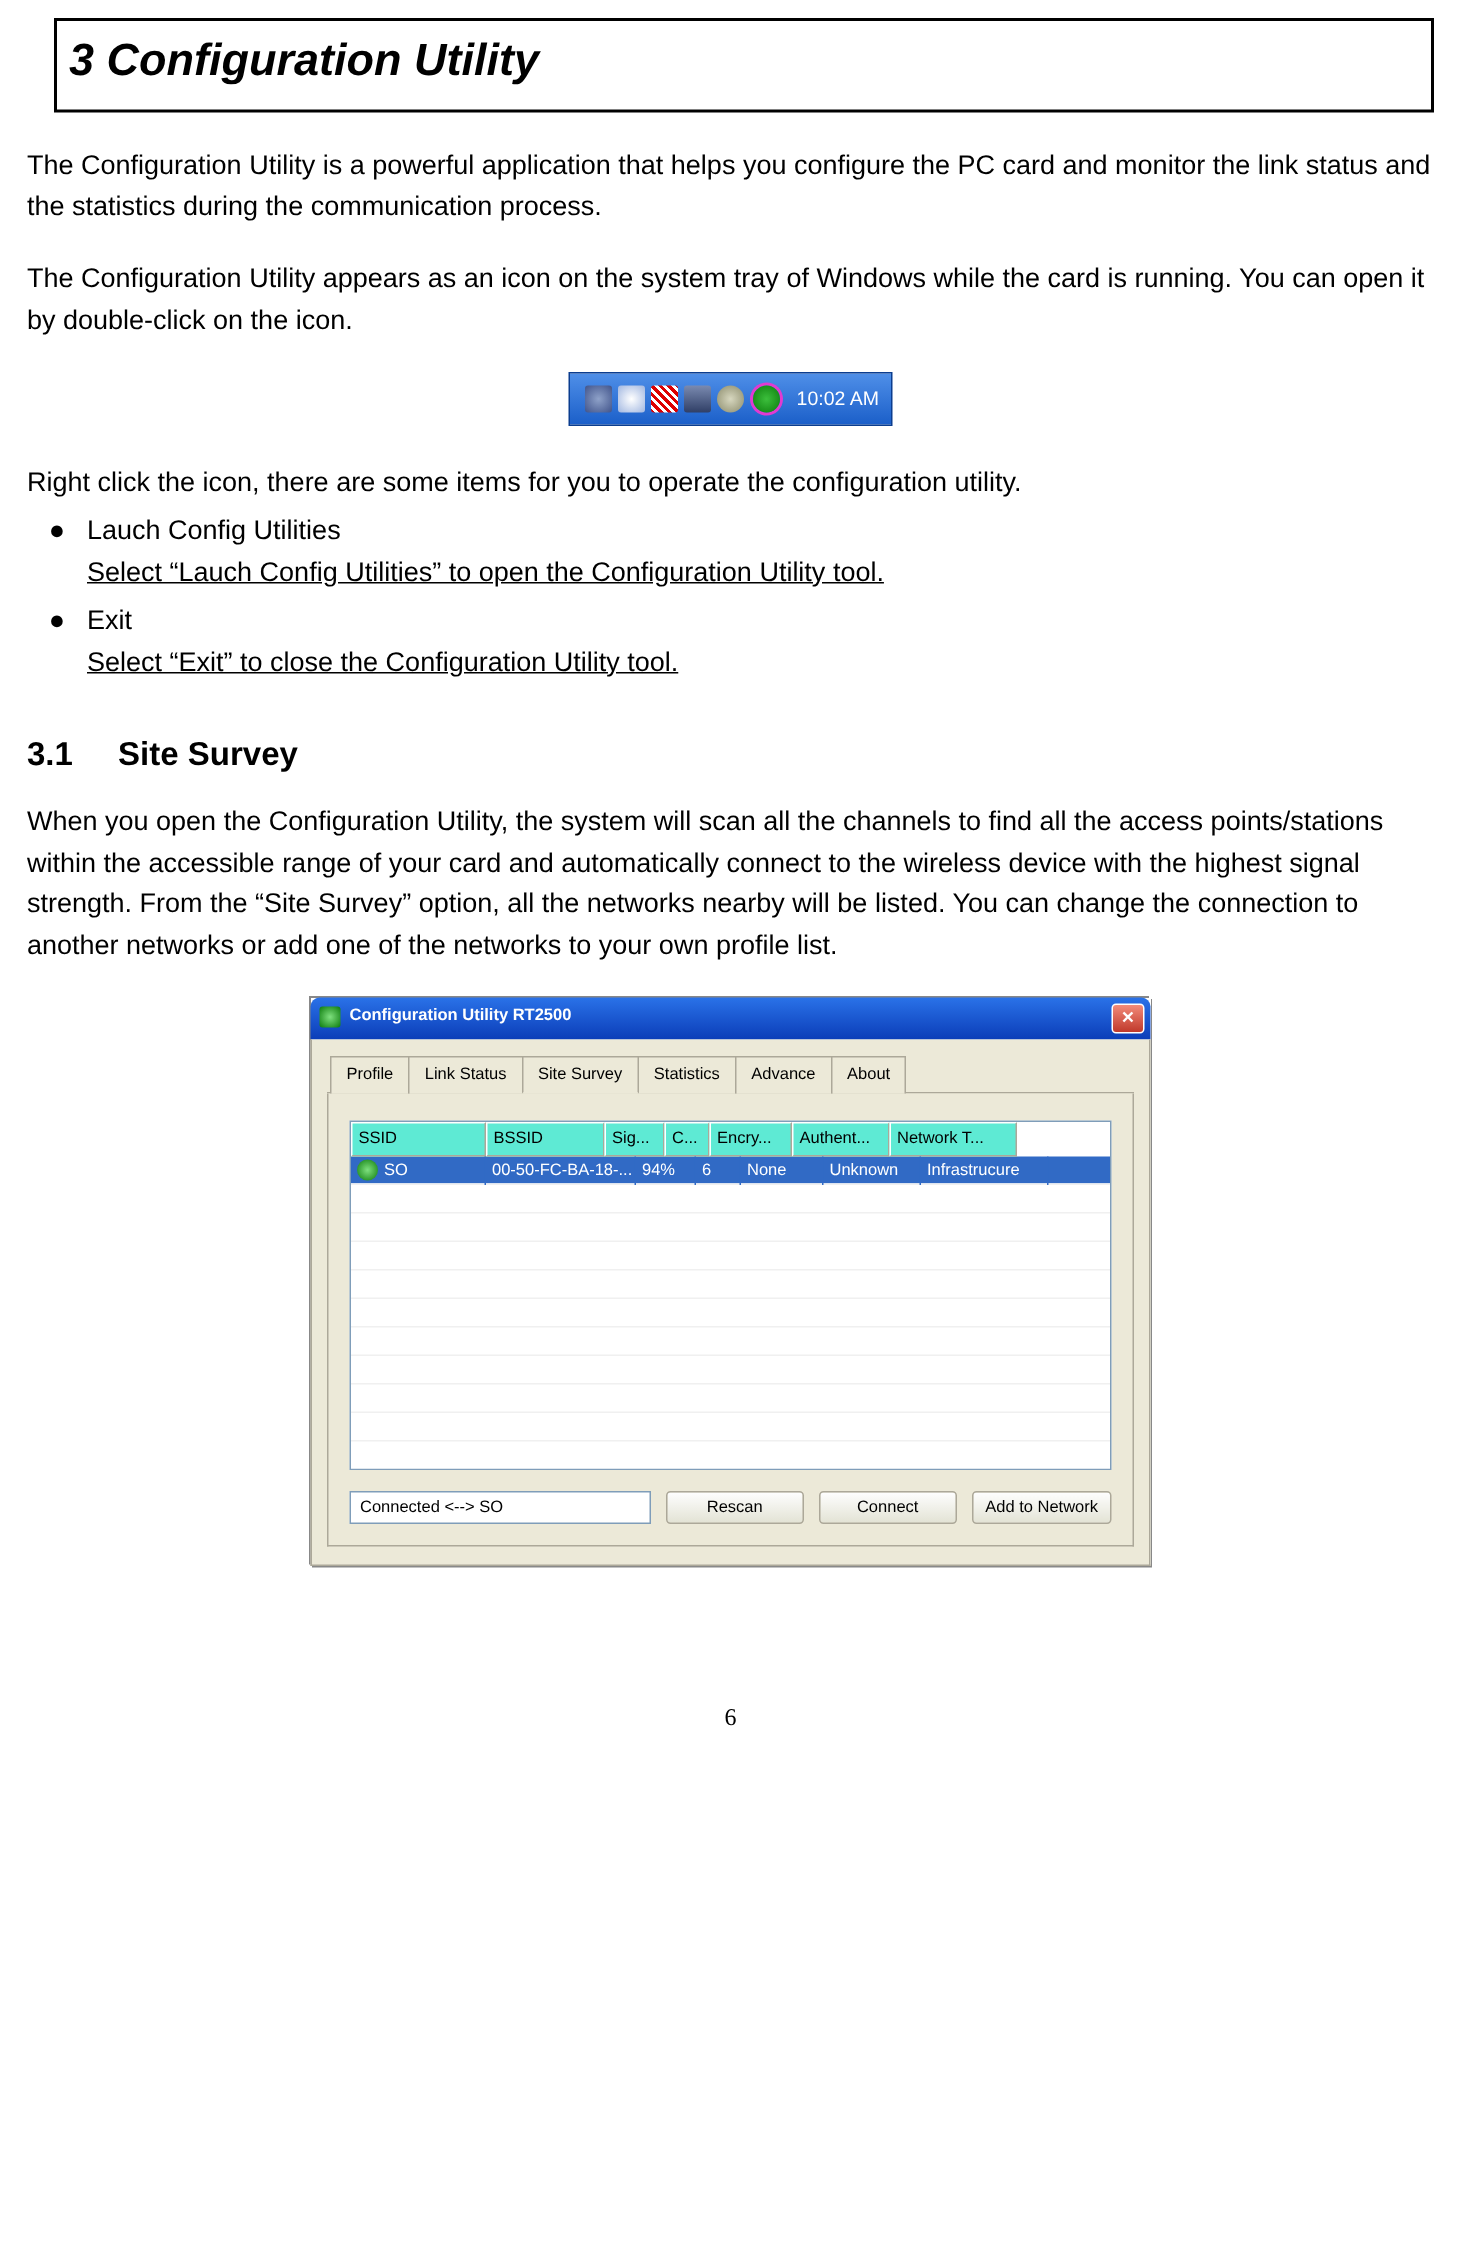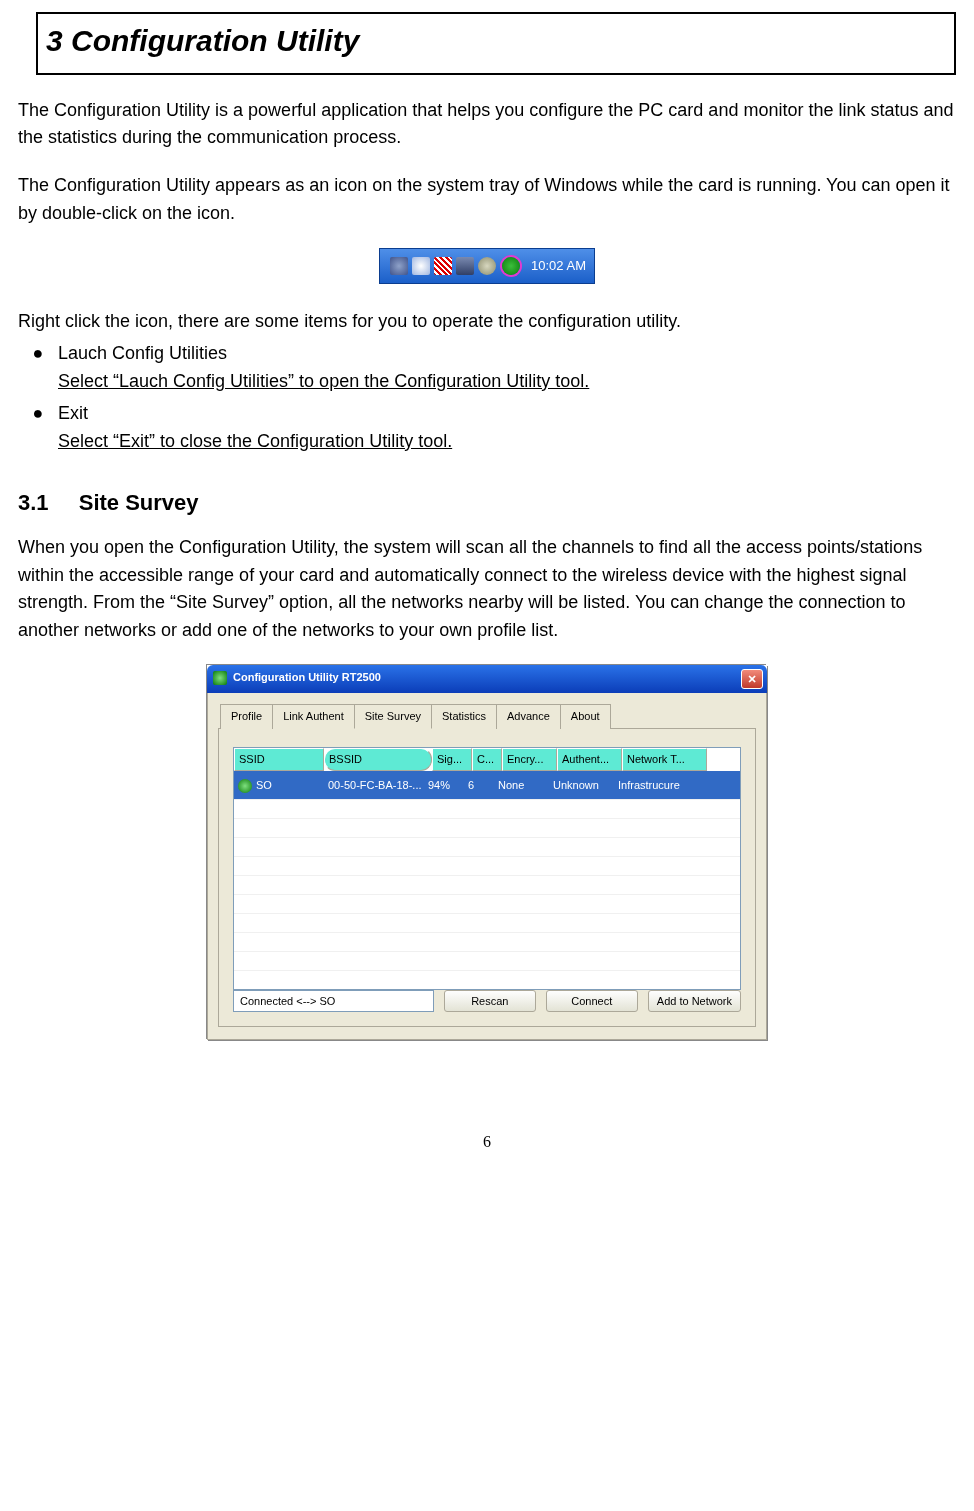--- a/index.html
+++ b/index.html
@@ -142,36 +142,36 @@
     box-sizing: border-box;
     padding: 2px 4px;
     font-size: 11px;
     background: #5eead4;
     border: 1px solid #fff;
     border-right-color: #aca899;
     border-bottom-color: #aca899;
     overflow: hidden; white-space: nowrap; text-overflow: clip;
     cursor: default;
   }
-  .lv-row { display: flex; height: 28px; align-items: center; background:#fff; }
+  .lv-row { display: flex; height: 18px; align-items: center; background:#fff; }
   .lv-row.selected { background: #316ac5; color: #fff; }
   .lv-cell {
     box-sizing: border-box; padding: 1px 4px; font-size: 11px;
     overflow: hidden; white-space: nowrap;
     border-right: 1px solid #eee;
   }
   .lv-row.selected .lv-cell { border-right-color: #316ac5; }
   .lv-row.blank { height: 18px; border-top: 1px solid #f0f0f0; }
   .conn-icon {
     width: 14px; height: 14px; display:inline-block;
     background: radial-gradient(#7fe07f,#0a7a0a);
     border-radius: 50%;
     margin-right: 4px; vertical-align: middle;
   }
-  .status-row { display:flex; align-items:center; gap:10px; }
+  .status-row { display:flex; align-items:center; gap:10px; margin-top: 14px; }
   .status-input {
     flex: 1;
     background: #fff;
     border: 1px solid #7f9db9;
     padding: 3px 6px;
     font-family: inherit;
     font-size: 11px;
     height: 22px;
     box-sizing: border-box;
   }
@@ -242,31 +242,31 @@
     <div class="titlebar">
       <div class="titlebar-left">
         <span class="titlebar-icon"></span>
         <span>Configuration Utility RT2500</span>
       </div>
       <div class="close-btn">✕</div>
     </div>
     <div class="dialog-body">
       <div class="tabs" id="tabs">
           <div class="tab">Profile</div>
-          <div class="tab">Link Authent</div>
+          <div class="tab">Link Status</div>
           <div class="tab active">Site Survey</div>
           <div class="tab">Statistics</div>
           <div class="tab">Advance</div>
           <div class="tab">About</div>
         </div>
       <div class="tab-panel">
         <div class="listview">
           <div class="lv-headers" id="lv-headers">
               <div class="lv-h" style="width: 90px;">SSID</div>
-              <div class="lv-h" style="width: 108px; border-radius: 11px;">BSSID</div>
+              <div class="lv-h" style="width: 79px;">BSSID</div>
               <div class="lv-h" style="width: 40px;">Sig...</div>
               <div class="lv-h" style="width: 30px;">C...</div>
               <div class="lv-h" style="width: 55px;">Encry...</div>
               <div class="lv-h" style="width: 65px;">Authent...</div>
               <div class="lv-h" style="width: 85px;">Network T...</div>
             </div>
           <div class="lv-row selected" id="lv-row">
               <div class="lv-cell" style="width: 90px;"><span class="conn-icon"></span>SO</div>
               <div class="lv-cell" style="width: 100px;">00-50-FC-BA-18-...</div>
               <div class="lv-cell" style="width: 40px;">94%</div>

